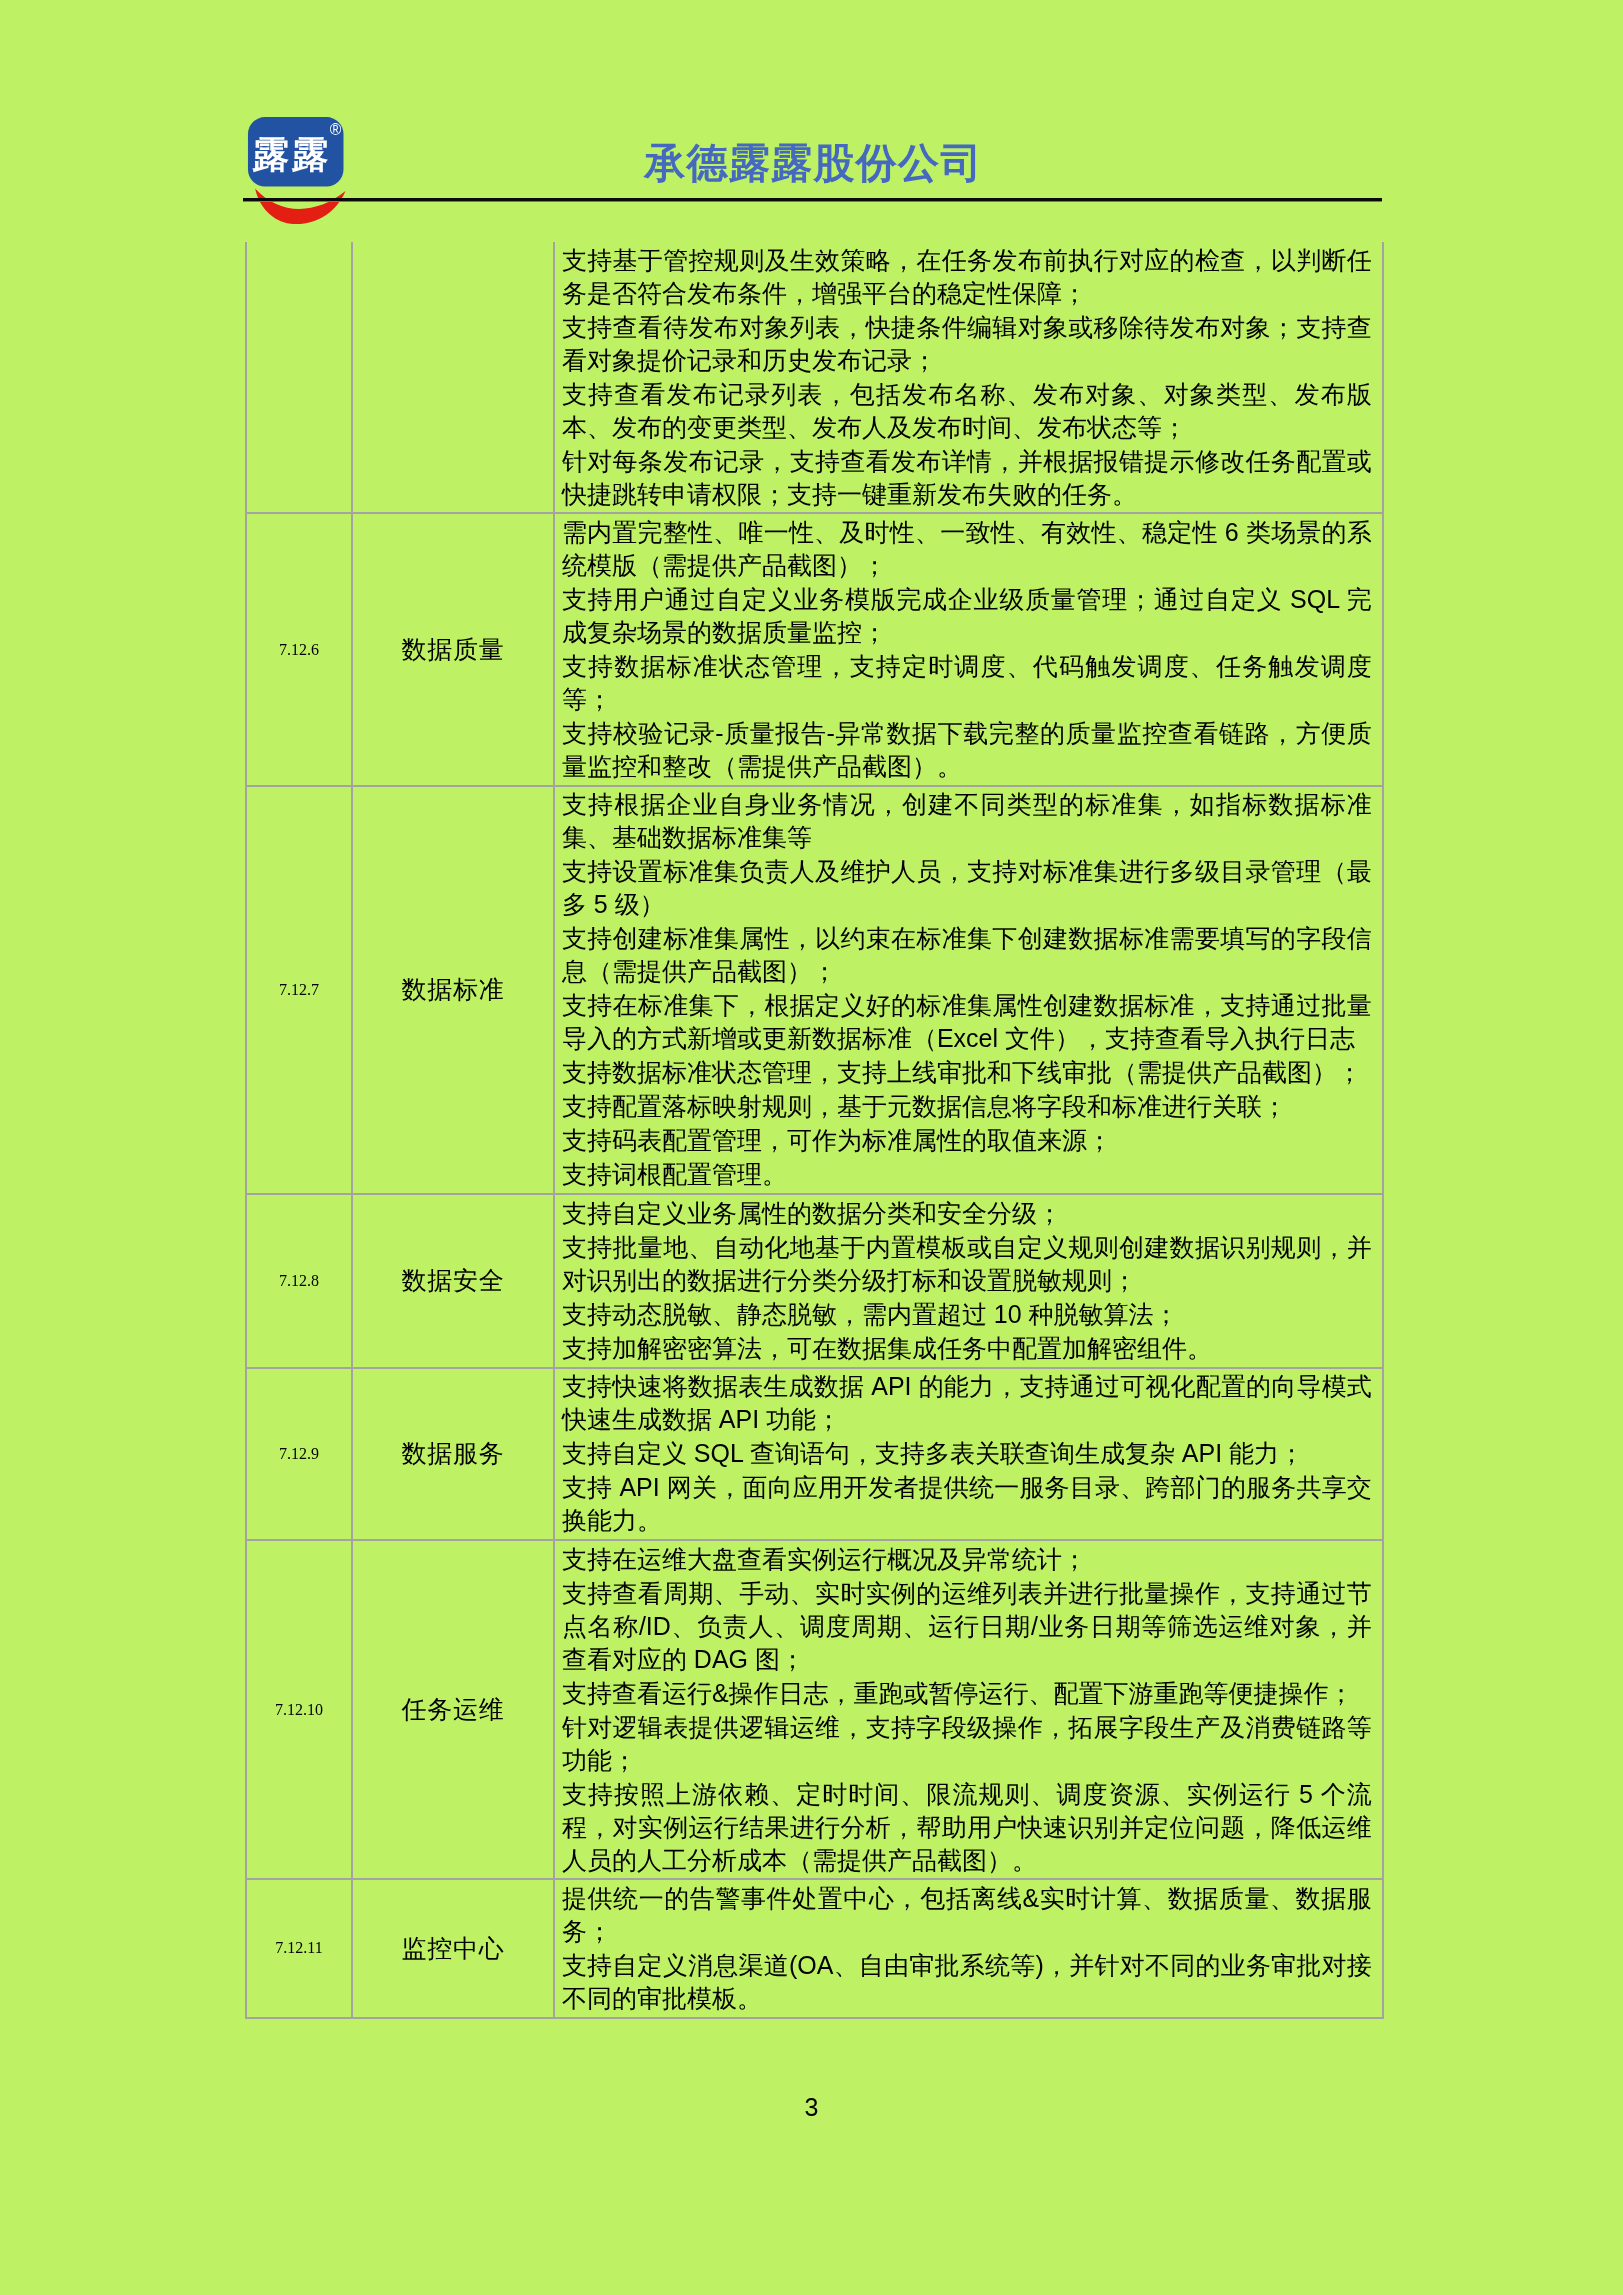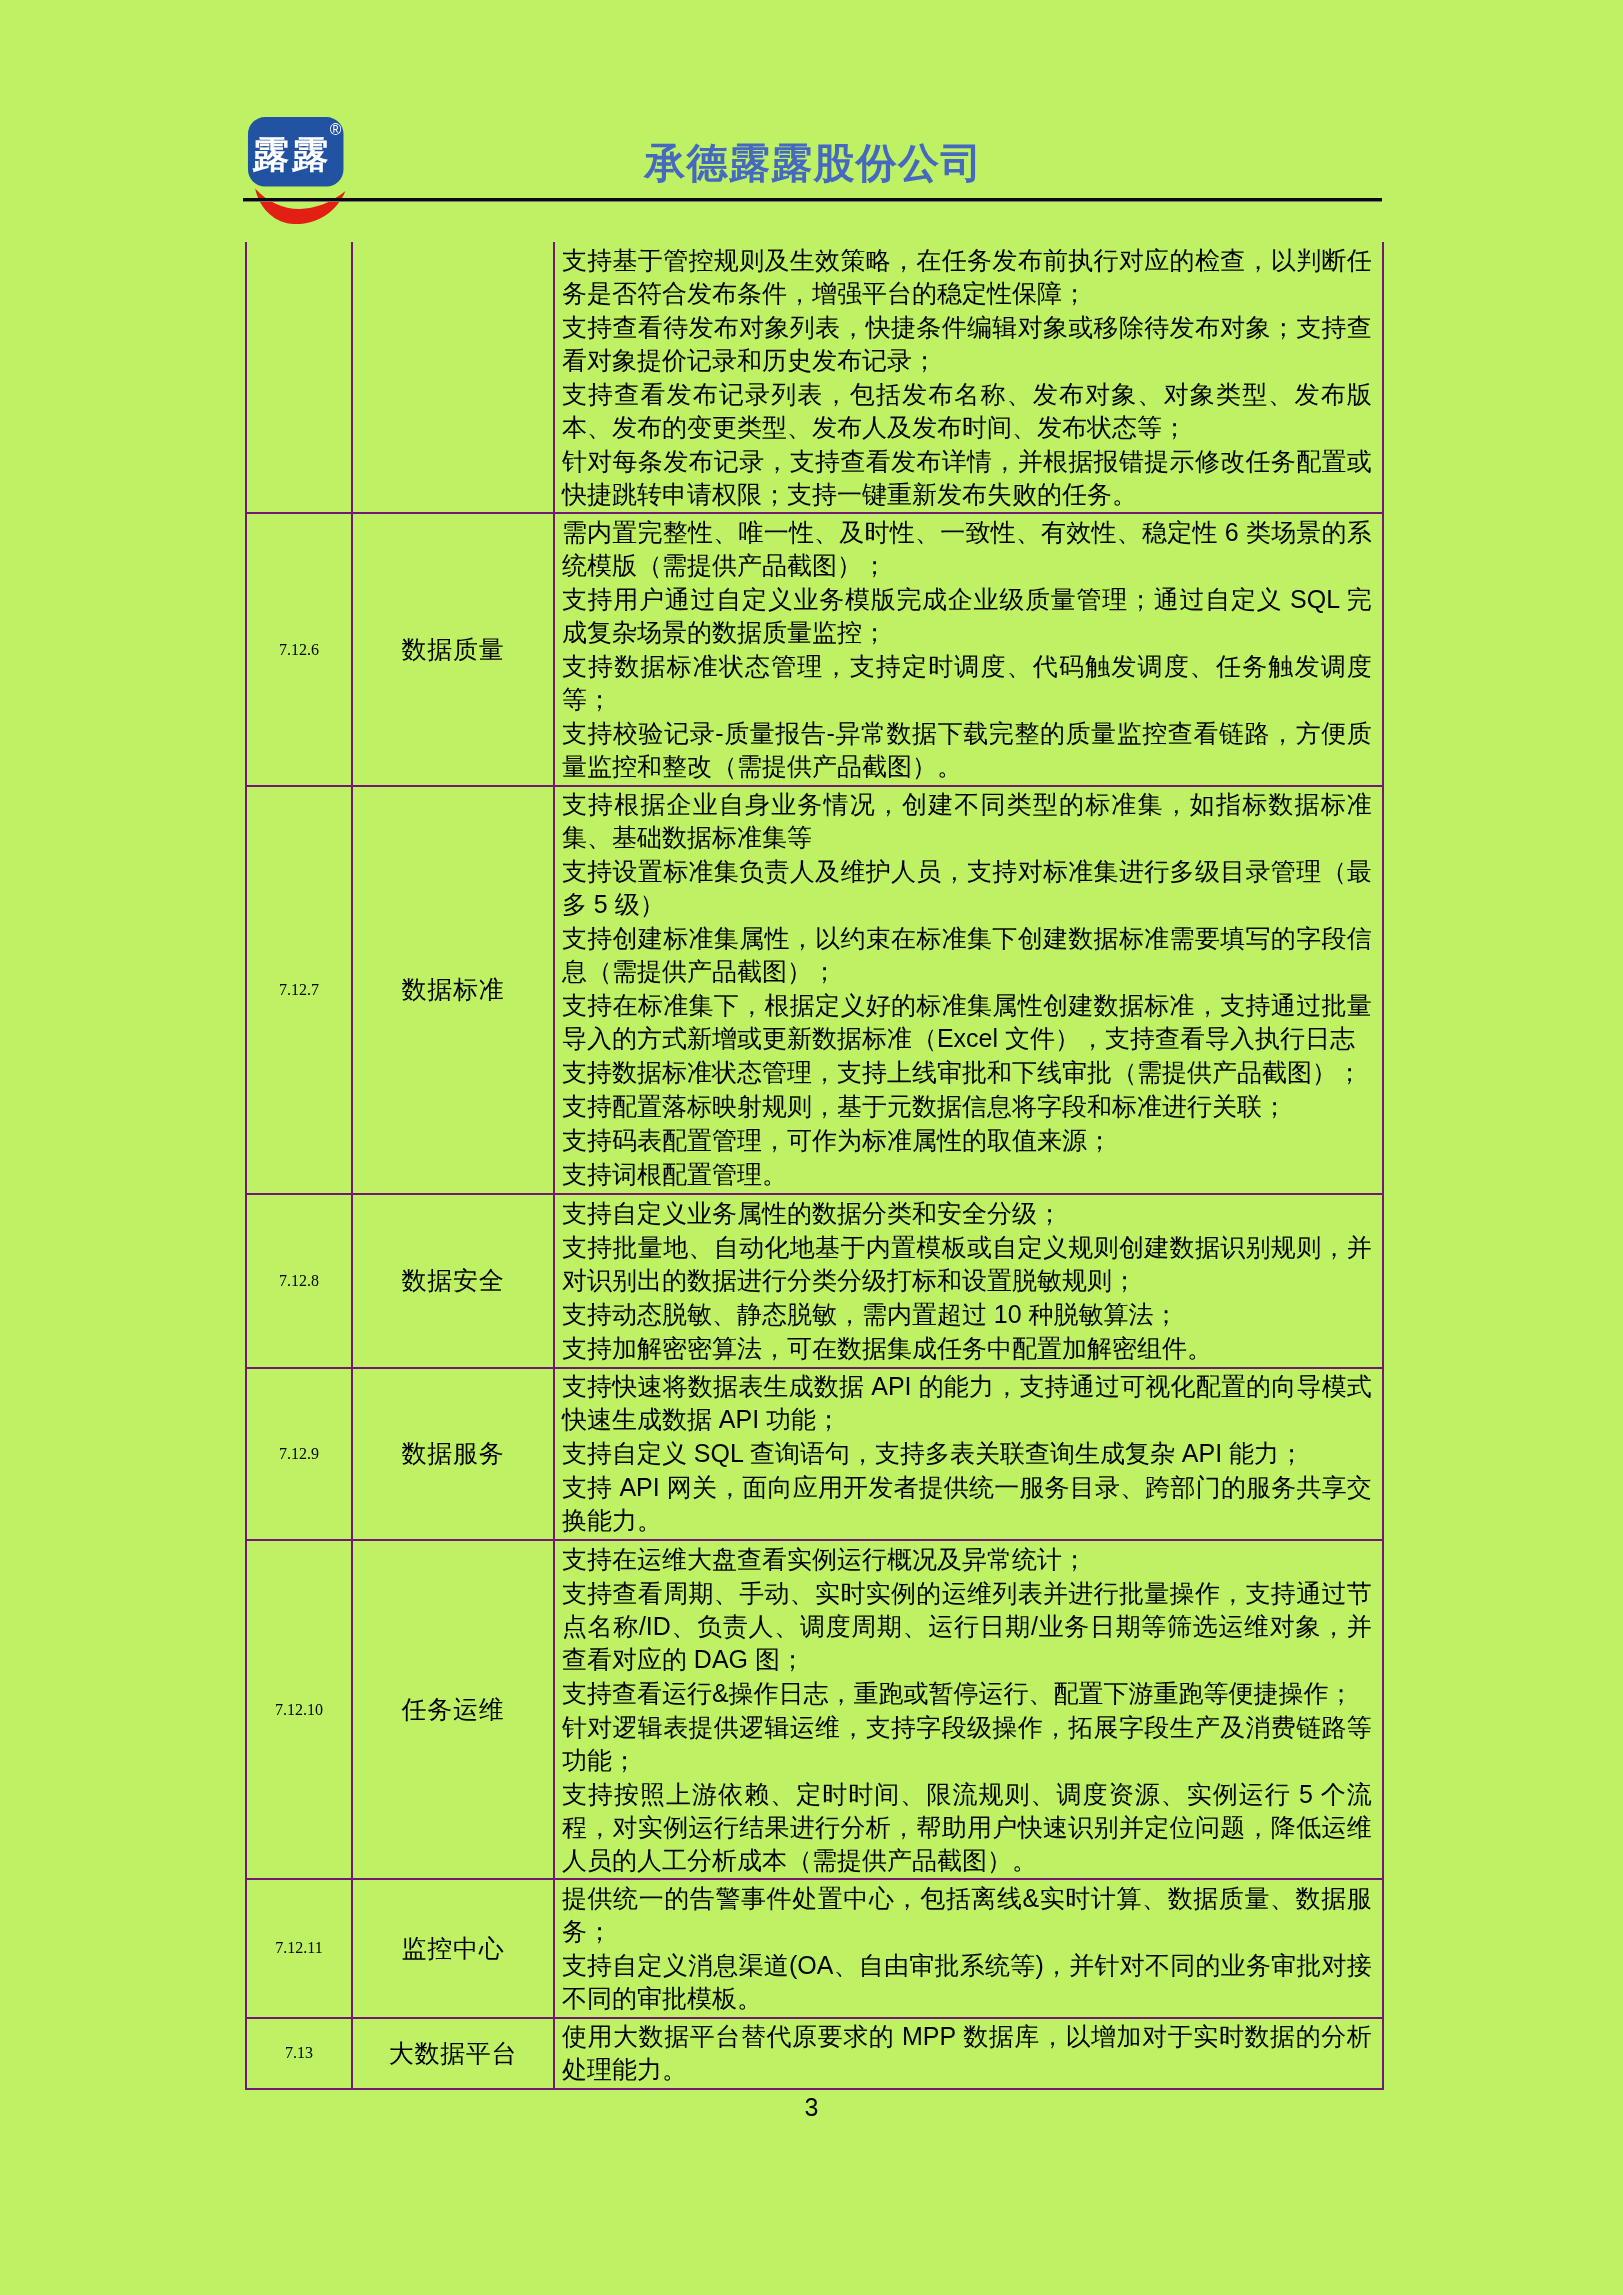--- a/index.html
+++ b/index.html
@@ -43,21 +43,21 @@
   }
   table.req-table {
     position: absolute;
     left: 245px;
     top: 242px;
     width: 1137px;
     border-collapse: collapse;
     table-layout: fixed;
   }
   .req-table td {
-    border: 2px solid #701a75;
+    border: 2px solid #a3a3a3;
     padding: 0;
     vertical-align: middle;
   }
   .req-table tr:first-child td { border-top: none; }
   td.c-id {
     text-align: center;
     font-family: "Liberation Serif", serif;
     font-size: 16px;
   }
   td.c-cat {
@@ -172,26 +172,19 @@
           </td>
     </tr>
         <tr>
       <td class="c-id">7.12.11</td>
       <td class="c-cat">监控中心</td>
       <td class="c-items">
             <p>提供统一的告警事件处置中心，包括离线&amp;实时计算、数据质量、数据服务；</p>
             <p>支持自定义消息渠道(OA、自由审批系统等)，并针对不同的业务审批对接不同的审批模板。</p>
           </td>
     </tr>
-        <tr>
-      <td class="c-id">7.13</td>
-      <td class="c-cat">大数据平台</td>
-      <td class="c-items">
-            <p>使用大数据平台替代原要求的 MPP 数据库，以增加对于实时数据的分析处理能力。</p>
-          </td>
-    </tr>
       </tbody>
   </table>
 
   <div class="page-number">3</div>
 
 </div>
 
 
 </body></html>

